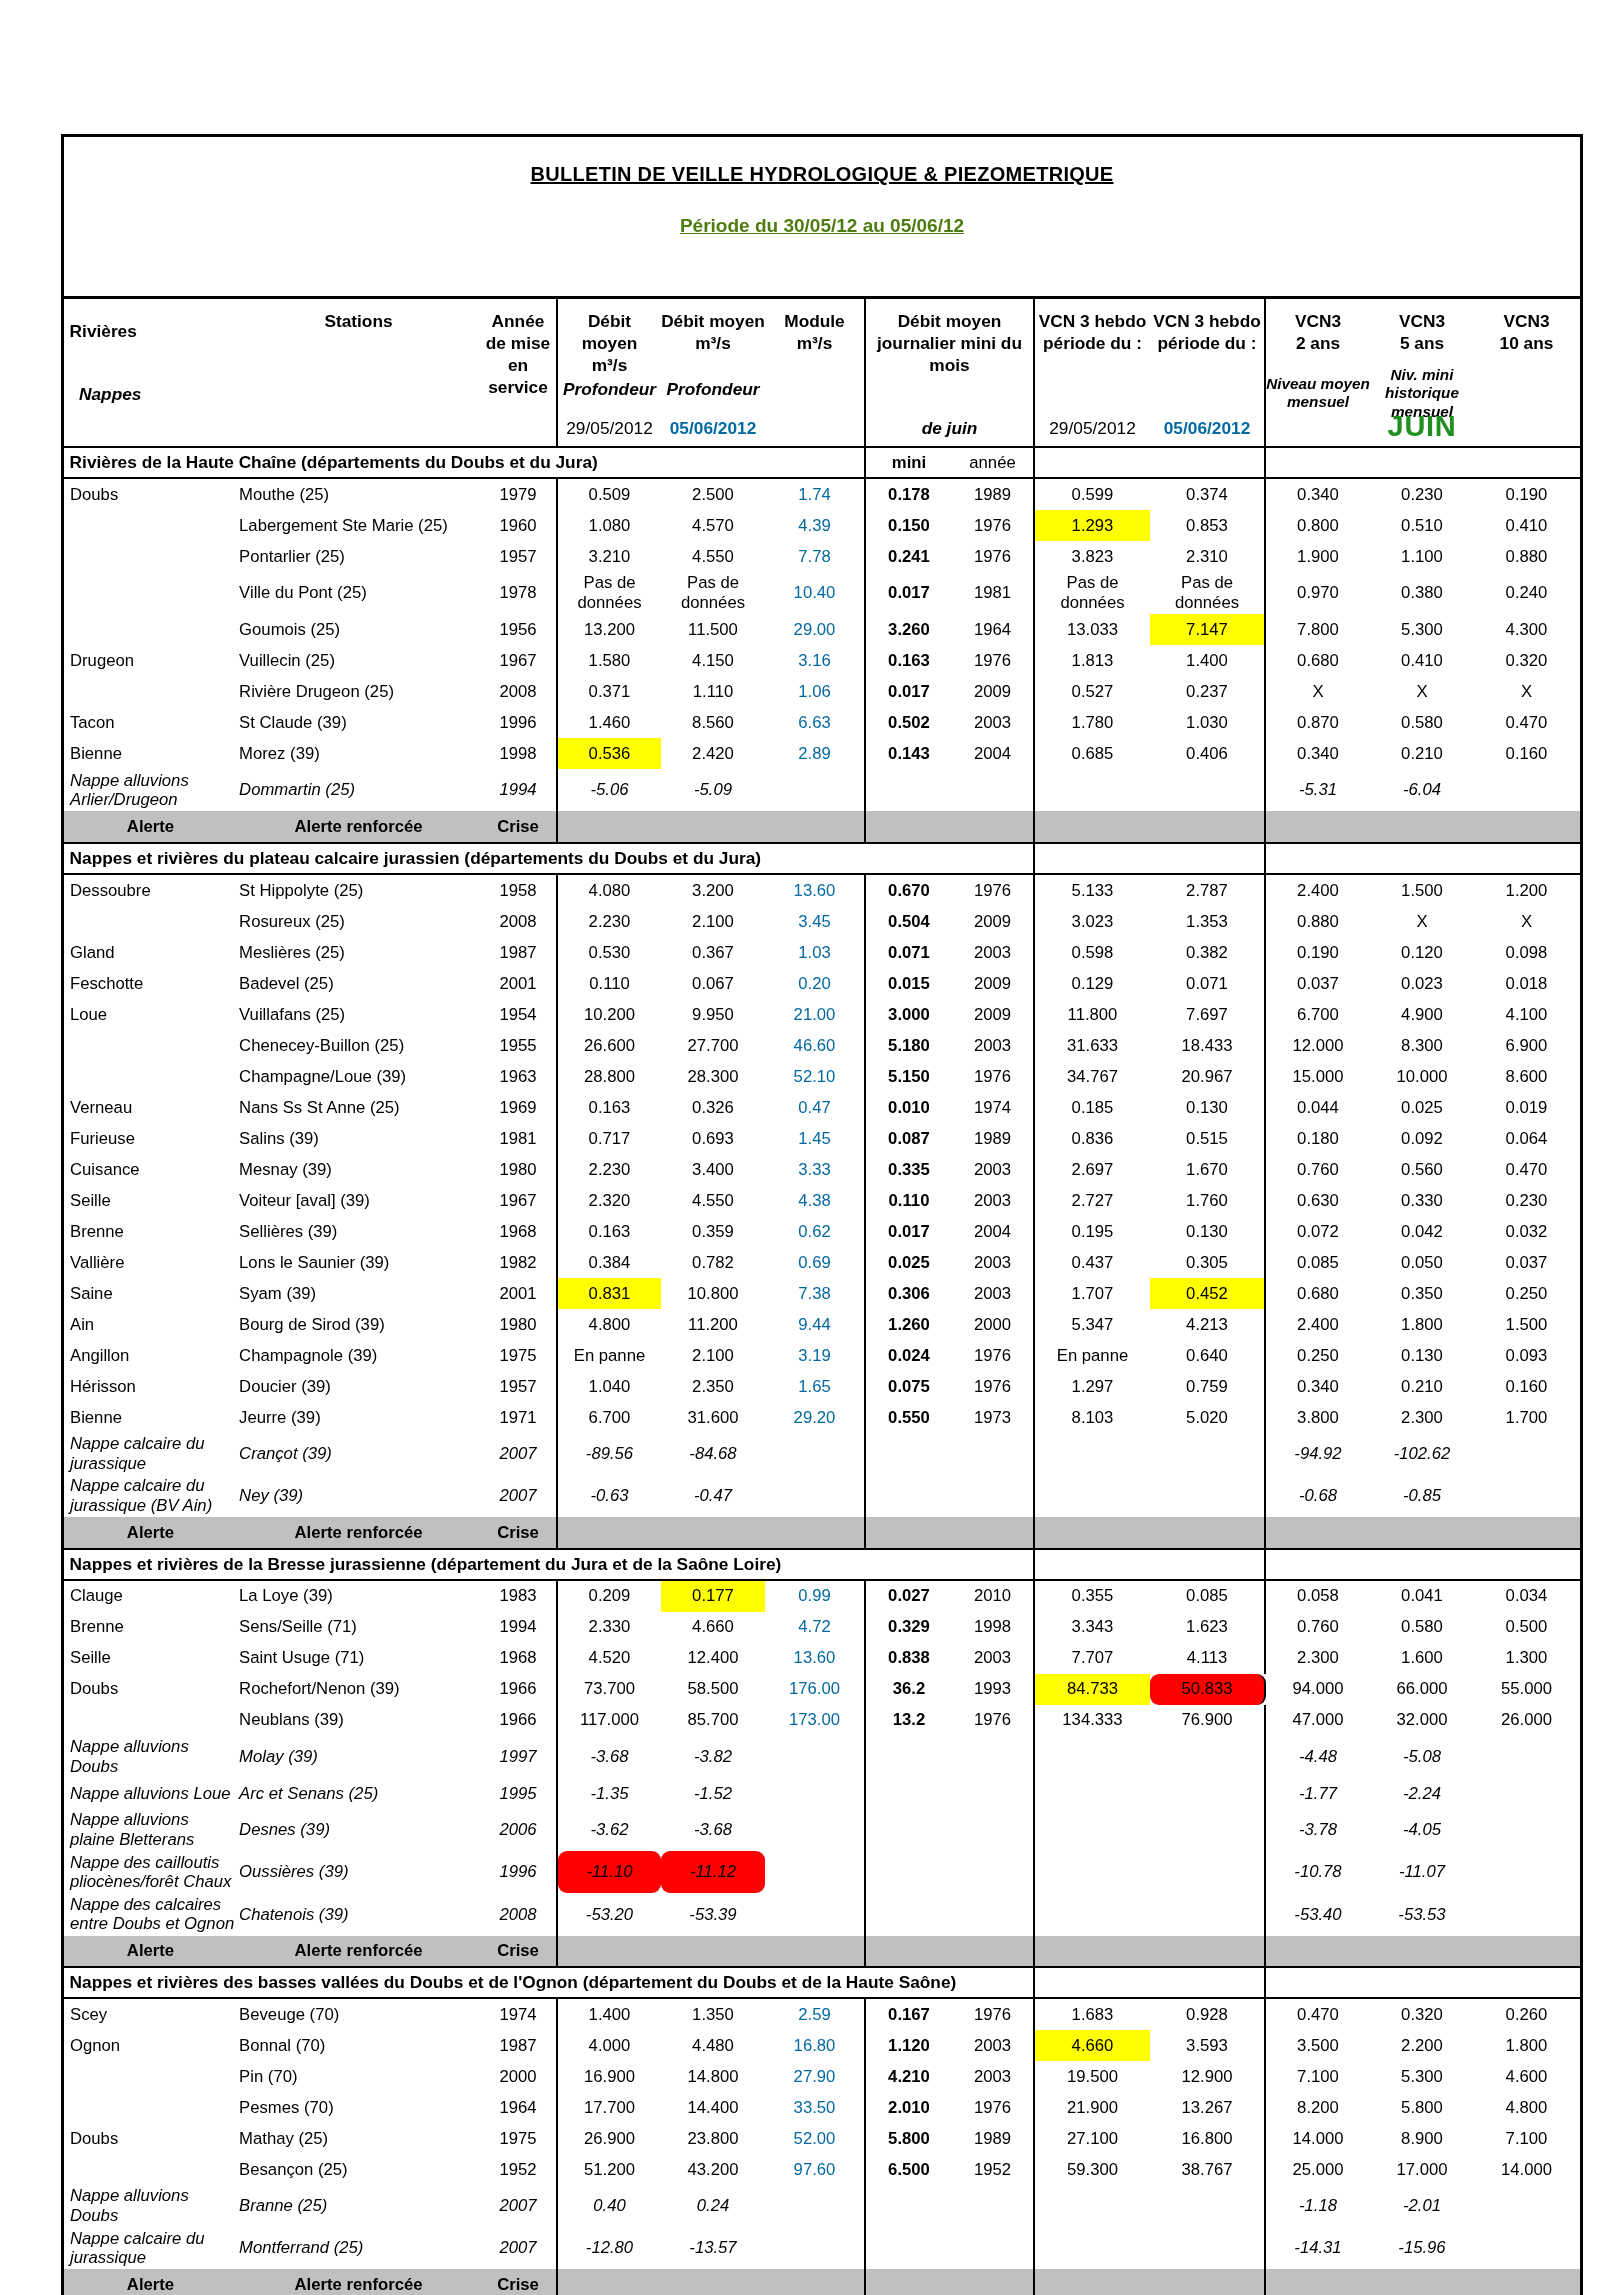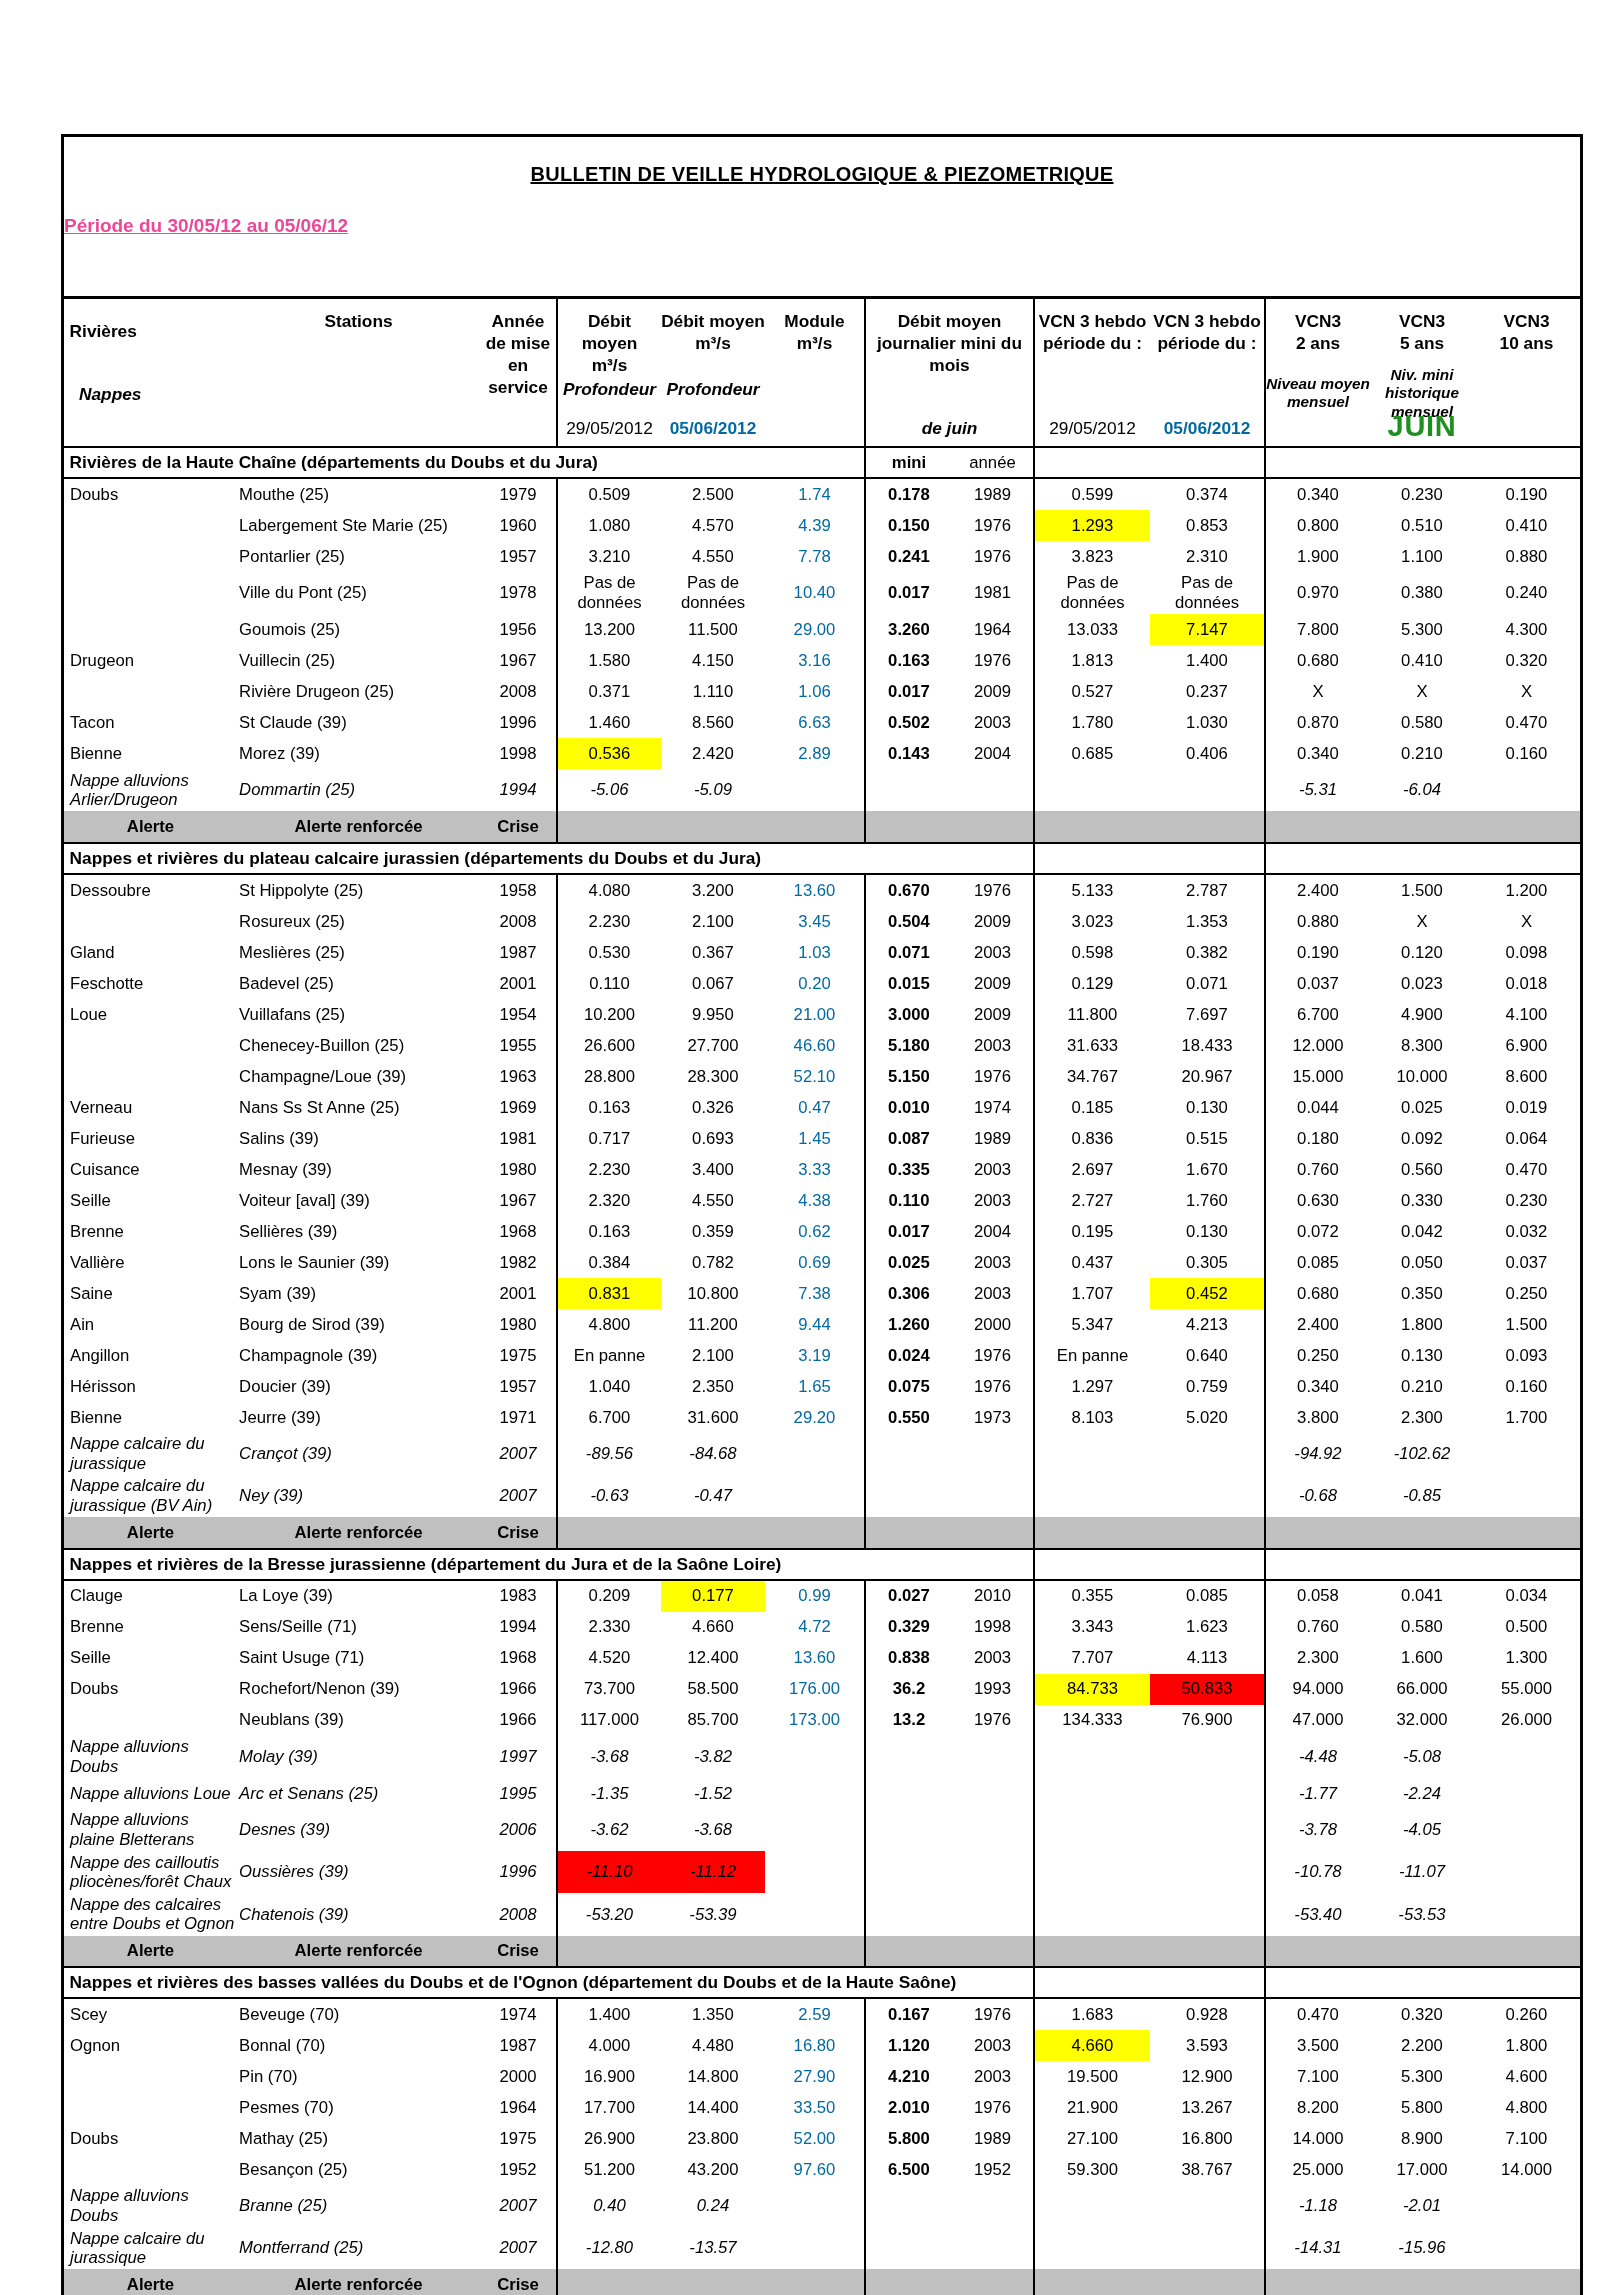--- a/index.html
+++ b/index.html
@@ -17,40 +17,40 @@
     border: 3.5px solid #000;
     background: #fff;
   }
   
   .title-block { height: 159px; position: relative; }
   .doc-title {
     text-align: center; font-weight: bold; font-size: 20px;
     text-decoration: underline; padding-top: 26px; letter-spacing: 0.3px;
   }
   .doc-period {
-    text-align: left; font-weight: bold; font-size: 19px;
-    color: #ec4899; text-decoration: underline; margin-top: 29px;
+    text-align: center; font-weight: bold; font-size: 19px;
+    color: #4d7c0f; text-decoration: underline; margin-top: 29px;
   }
   
   .trow {
     display: grid;
     grid-template-columns: 173px 243px 78px 103px 104px 101px 86px 83px 115px 116px 104px 104px 105px;
   }
   .cell {
     display: flex; align-items: center; justify-content: center;
     text-align: center; font-size: 16.7px; line-height: 1.18; padding: 1.4px 2.1px;
   }
   .left { justify-content: flex-start; text-align: left; }
   .pl8 { padding-left: 6px; }
   .bb { border-right: 2.8px solid #000; }
   .bold { font-weight: bold; }
   .it { font-style: italic; }
   .blue { color: #0369a1; }
   .hl-y { background: #FFFF00; }
-  .hl-r { background: #FF0000; }
+  .hl-r { background: #FF0000; border-radius: 9px; }
   
   .hdr-row { border-top: 3.5px solid #000; height: 150px; }
   .hcell { position: relative; font-size: 17.3px; }
   .h-top { padding-top: 11px; text-align: center; font-weight: bold; line-height: 1.28; }
   .h-top span { display: block; }
   .h-riv { position: absolute; top: 22px; left: 5.6px; font-weight: bold; }
   .h-nap { position: absolute; top: 85px; left: 15px; font-weight: bold; font-style: italic; }
   .h-mid { position: absolute; top: 80px; left: 0; right: 0; text-align: center;
            font-weight: bold; font-style: italic; }
   .h-mid2 { position: absolute; top: 76px; left: 0; right: 0; text-align: center;

